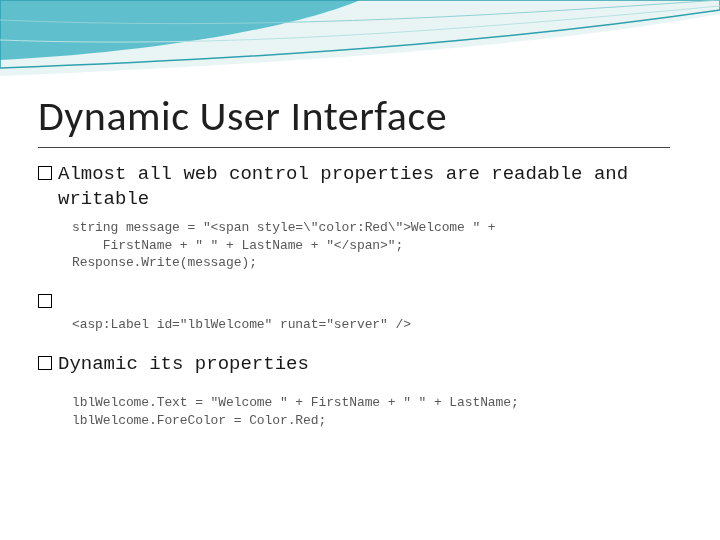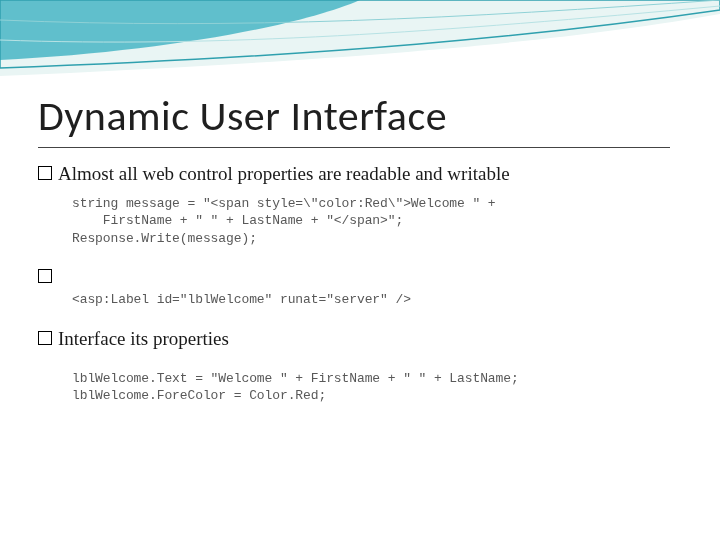--- a/index.html
+++ b/index.html
@@ -26,21 +26,21 @@
     font-size: 42px;
     color: #1f1f1f;
     letter-spacing: 0.5px;
   }
   .rule {
     border: none;
     border-top: 1px solid #444;
     margin: 6px 0 14px 0;
   }
   .bullet-line {
-    font-family: Liberation Serif, serif;
+    font-family: Liberation Mono, monospace;
     font-size: 19px;
     color: #1a1a1a;
     display: flex;
     align-items: flex-start;
     gap: 6px;
     margin: 0 0 8px 0;
   }
   .bullet-mark {
     display: inline-block;
     width: 14px; height: 14px;
@@ -86,19 +86,19 @@
     FirstName + " " + LastName + "&lt;/span&gt;";
 Response.Write(message);</div>
 
   <div class="bullet-line">
     <span class="bullet-mark"></span>
   </div>
   <div class="code">&lt;asp:Label id="lblWelcome" runat="server" /&gt;</div>
 
   <div class="bullet-line">
     <span class="bullet-mark"></span>
-    <span class="bullet-text">Interface its properties</span>
+    <span class="bullet-text">Dynamic its properties</span>
   </div>
   <div class="spacer-sm"></div>
   <div class="code">lblWelcome.Text = "Welcome " + FirstName + " " + LastName;
 lblWelcome.ForeColor = Color.Red;</div>
 
 </div>
 
 </body></html>

